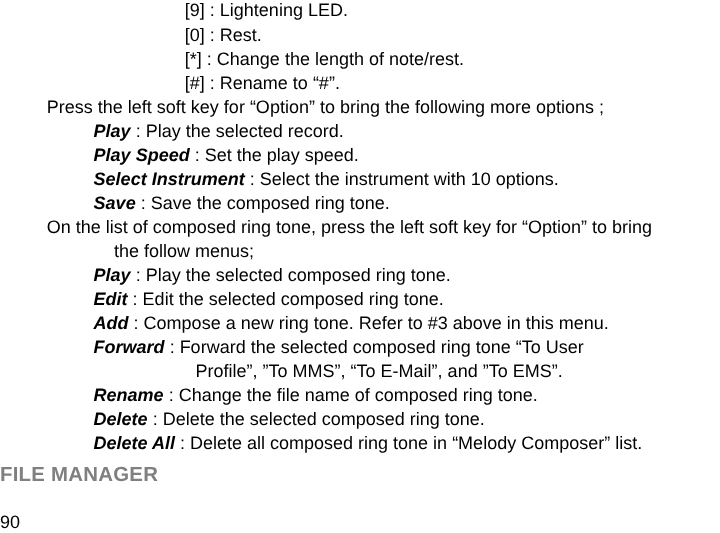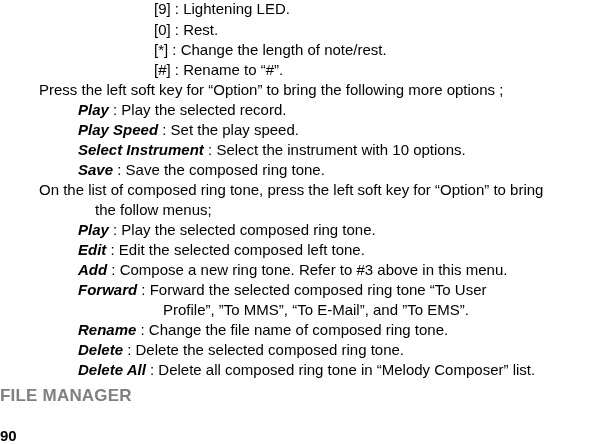--- a/index.html
+++ b/index.html
@@ -15,21 +15,21 @@
     .l3 { left: 163px; }
     .l0b { left: 70px; margin-left: 12px; }
     .term { font-weight: bold; font-style: italic; }
     .heading {
       position: absolute; left: 0; top: 382px;
       font-size: 17px; font-weight: bold; color: #808080; letter-spacing: 0.2px;
       line-height: 28px;
     }
     .pagenum {
       position: absolute; left: 0; top: 427px;
-      font-size: 15px; font-weight: bold; line-height: 17px;
+      font-size: 15px; font-weight: normal; line-height: 17px;
     }
   </style>
 </head>
 <body>
 
 <div>
   <div class="line l1" style="top:0px"><span>[9]</span><span> : Lightening LED.</span></div>
   <div class="line l1" style="top:21px"><span>[0]</span><span> : Rest.</span></div>
   <div class="line l1" style="top:41px"><span>[*]</span><span> : Change the length of note/rest.</span></div>
   <div class="line l1" style="top:61px"><span>[#]</span><span> : Rename to “#”.</span></div>
@@ -42,21 +42,21 @@
   <div class="line l2" style="top:121px"><span class="term">Play Speed</span><span> : Set the play speed.</span></div>
   <div class="line l2" style="top:141px"><span class="term">Select Instrument</span><span> : Select the instrument with 10 options.</span></div>
   <div class="line l2" style="top:161px"><span class="term">Save</span><span> : Save the composed ring tone.</span></div>
 </div>
 
 <div class="line l0" style="top:181px">On the list of composed ring tone, press the left soft key for “Option” to bring</div>
 <div class="line l0b" style="top:201px;left:83px">the follow menus;</div>
 
 <div>
   <div class="line l2" style="top:221px"><span class="term">Play</span><span> : Play the selected composed ring tone.</span></div>
-  <div class="line l2" style="top:241px"><span class="term">Edit</span><span> : Edit the selected composed left tone.</span></div>
+  <div class="line l2" style="top:241px"><span class="term">Edit</span><span> : Edit the selected composed ring tone.</span></div>
   <div class="line l2" style="top:261px"><span class="term">Add</span><span> : Compose a new ring tone. Refer to #3 above in this menu.</span></div>
   <div class="line l2" style="top:281px"><span class="term">Forward</span><span> : Forward the selected composed ring tone “To User</span></div>
   <div class="line l3" style="top:301px">Profile”, ”To MMS”, “To E-Mail”, and ”To EMS”.</div>
   <div class="line l2" style="top:321px"><span class="term">Rename</span><span> : Change the file name of composed ring tone.</span></div>
   <div class="line l2" style="top:341px"><span class="term">Delete</span><span> : Delete the selected composed ring tone.</span></div>
   <div class="line l2" style="top:361px"><span class="term">Delete All</span><span> : Delete all composed ring tone in “Melody Composer” list.</span></div>
 </div>
 
 <div class="heading">FILE MANAGER</div>
 <div class="pagenum">90</div>

